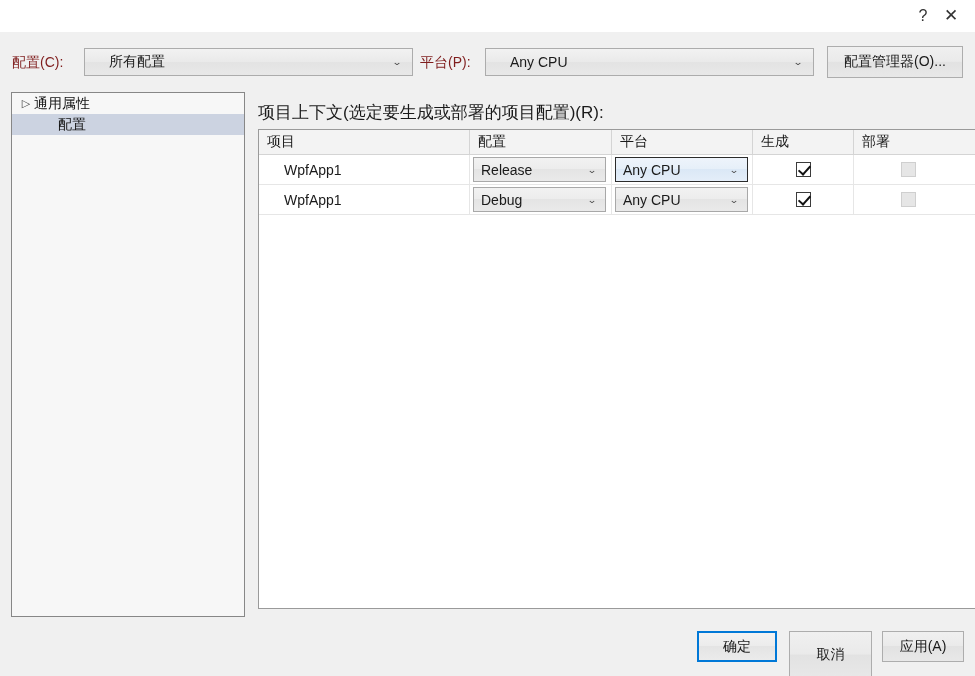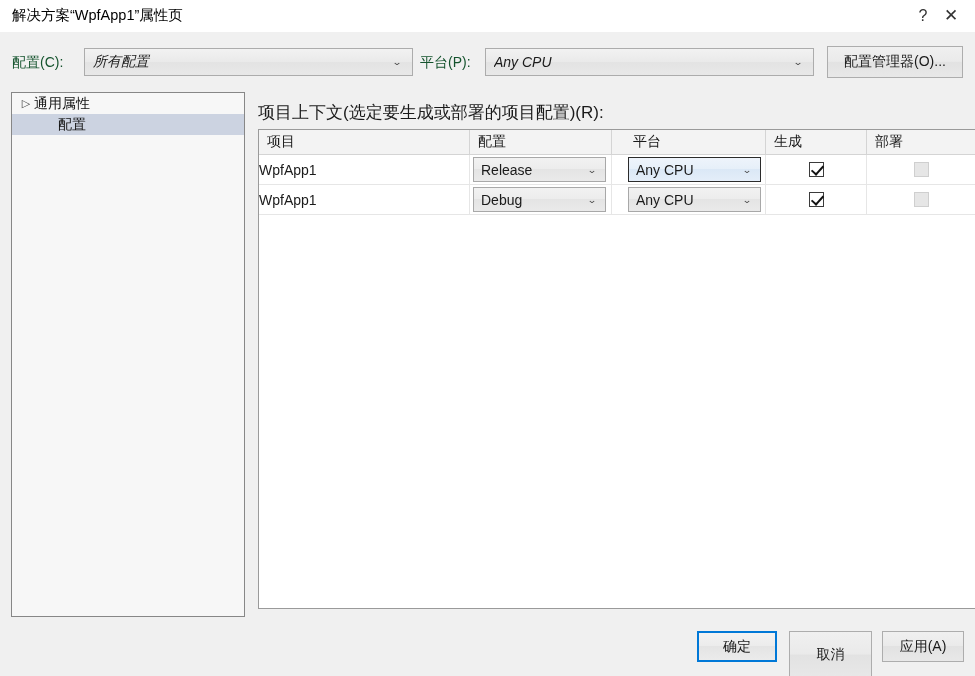--- a/index.html
+++ b/index.html
@@ -46,39 +46,38 @@
     cursor: default;
   }
   .help-btn { left: 900px; font-size: 16px; }
   .close-btn { left: 928px; font-size: 18px; font-weight: 300; }
   .close-glyph { font-size: 17px; line-height: 1; }
 
   
   .label {
     position: absolute;
     font-size: 14px;
-    color: #14532d;
+    color: #7f1d1d;
     white-space: nowrap;
   }
   .lbl-config { left: 12px; top: 54px; }
   .lbl-platform { left: 420px; top: 54px; }
 
   .combo {
     position: absolute;
     box-sizing: border-box;
     background: linear-gradient(to bottom, #f2f2f2 0%, #eaeaea 48%, #e3e3e3 50%, #e8e8e8 100%);
     border: 1px solid #acacac;
     display: flex;
     align-items: center;
-    padding-left: 8px;
+    padding-left: 24px;
     font-size: 14px;
     color: #1a1a1a;
     cursor: default;
     user-select: none;
-    font-style: italic;
   }
   .combo .combo-text { flex: 1; white-space: nowrap; overflow: hidden; }
   .combo .arrow {
     width: 18px;
     text-align: center;
     font-size: 9px;
     color: #4a4a4a;
     margin-right: 6px;
     transform: scaleX(1.4);
   }
@@ -176,40 +175,40 @@
     color: #1a1a1a;
     border-right: 1px solid #d4d4d4;
     white-space: nowrap;
     cursor: default;
     user-select: none;
   }
   .grid-header .hc:last-child { border-right: 0; }
 
   .col-proj { width: 211px; }
   .col-conf { width: 142px; }
-  .col-plat { width: 141px; margin-left: 13px; }
+  .col-plat { width: 141px; }
   .col-build { width: 101px; }
   .col-deploy { width: 108px; }
 
   .grid-row {
     display: flex;
     height: 30px;
     background: #ffffff;
     border-bottom: 1px solid #e6e6e6;
     box-sizing: border-box;
   }
   .grid-row .cell {
     box-sizing: border-box;
     display: flex;
     align-items: center;
     border-right: 1px solid #e6e6e6;
     position: relative;
   }
   .grid-row .cell:last-child { border-right: 0; }
-  .cell-proj { padding-left: 0; font-size: 14px; color: #1a1a1a; }
+  .cell-proj { padding-left: 25px; font-size: 14px; color: #1a1a1a; }
 
   .cell-combo {
     box-sizing: border-box;
     width: 133px;
     height: 25px;
     margin-left: 3px;
     background: linear-gradient(to bottom, #f2f2f2 0%, #ececec 48%, #e4e4e4 50%, #eaeaea 100%);
     border: 1px solid #a8a8a8;
     display: flex;
     align-items: center;
@@ -267,21 +266,20 @@
     border: 2px solid #0078d7;
     background: linear-gradient(to bottom, #f2f2f2 0%, #ececec 48%, #e4e4e4 50%, #ebebeb 100%);
   }
   .btn-cancel { left: 789px; top: 631px; width: 83px; height: 48px; font-family: Liberation Serif, serif; }
   .btn-apply  { left: 882px; top: 631px; width: 82px; height: 31px; }
 </style>
 </head>
 <body>
 
 <div class="titlebar">
-  <div class="title-text">解决方案“WpfApp1”属性页</div>
   <button class="title-btn help-btn">
     <span>?</span>
   </button>
   <button class="title-btn close-btn">
     <span class="close-glyph">✕</span>
   </button>
 </div>
 
 <div class="label lbl-config">配置(C):</div>
 <div class="combo combo-config">

